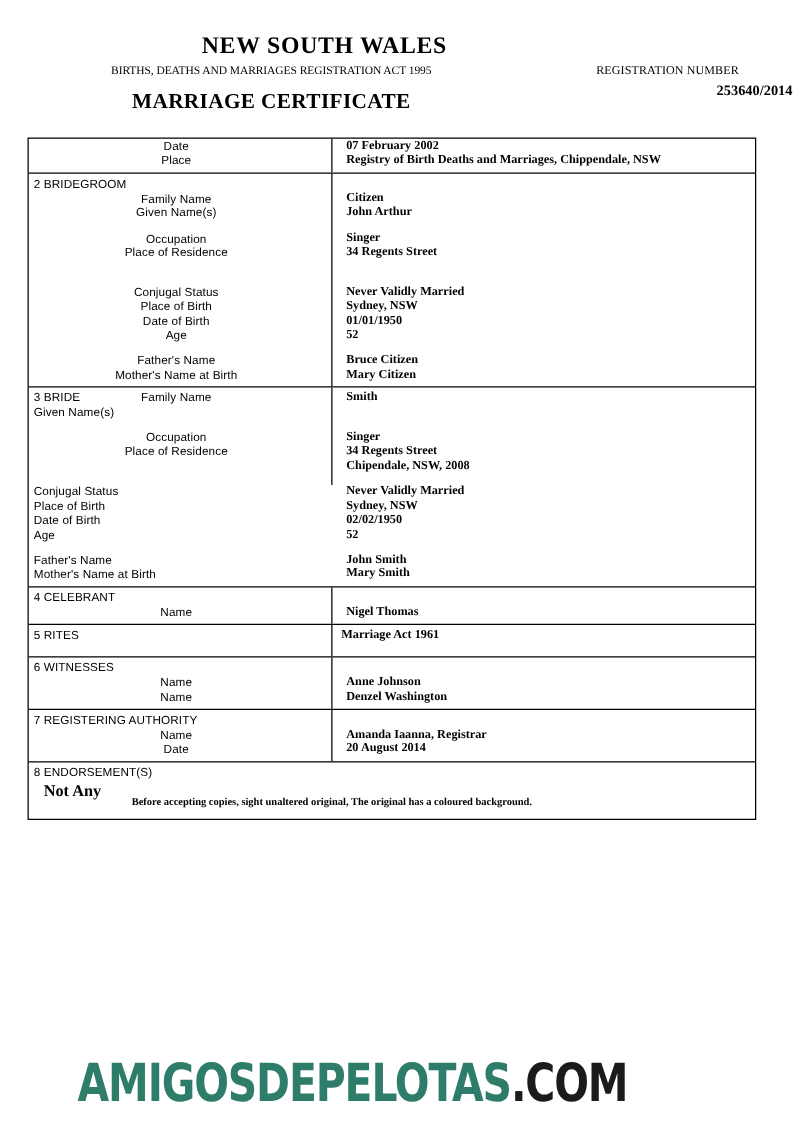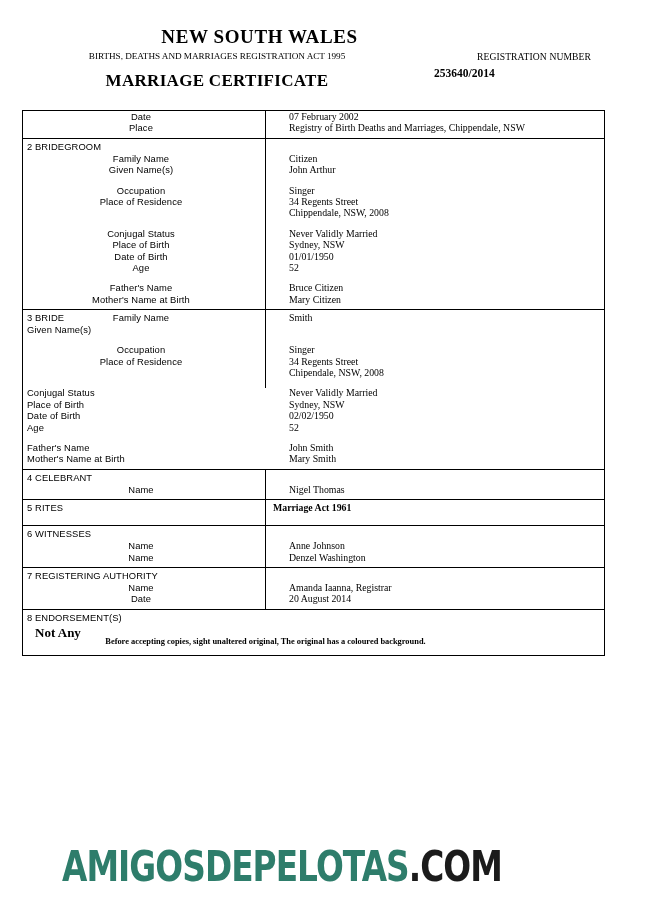--- a/index.html
+++ b/index.html
@@ -48,21 +48,21 @@
     left: 434px; top: 51px;
     width: 200px;
     text-align: center;
     font-size: 9.6px;
     letter-spacing: 0.1px;
   }
   .hdr-regnum-value {
     position: absolute;
     left: 434px; top: 67px;
     width: 200px;
-    text-align: left;
+    text-align: right;
     font-weight: bold;
     font-size: 11.5px;
   }
 
   
   .cert-table {
     position: absolute;
     left: 22px;
     top: 110px;
     width: 583px;
@@ -111,23 +111,23 @@
     letter-spacing: 0.1px;
     white-space: nowrap;
   }
   .lbl.left {
     text-align: left;
     padding-left: 4px;
     padding-right: 0;
   }
   .val {
     flex: 1;
-    padding-left: 24px;
-    font-family: "Liberation Serif", serif;
-    font-weight: normal;
+    padding-left: 12px;
+    font-family: "Liberation Serif", serif;
+    font-weight: bold;
     font-size: 9.8px;
     white-space: nowrap;
   }
   .gap { height: 9px; }
   .pad-b { padding-bottom: 4px; }
 
   
   .inline-val {
     position: absolute;
     left: 250px;
@@ -216,21 +216,20 @@
     <div class="row">
       <div class="lbl">Occupation</div>
       <div class="val">Singer</div>
     </div>
     <div class="row">
       <div class="lbl">Place of Residence</div>
       <div class="val">34 Regents Street</div>
     </div>
     <div class="row">
       <div class="lbl"></div>
-      <div class="val">Chippendale, NSW, 2008</div>
     </div>
     <div class="gap"></div>
     <div class="row">
       <div class="lbl">Conjugal Status</div>
       <div class="val">Never Validly Married</div>
     </div>
     <div class="row">
       <div class="lbl">Place of Birth</div>
       <div class="val">Sydney, NSW</div>
     </div>

